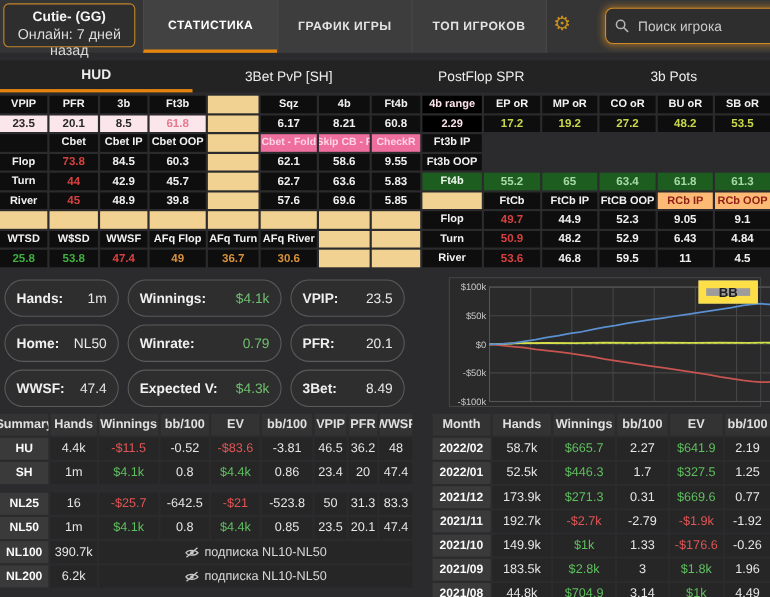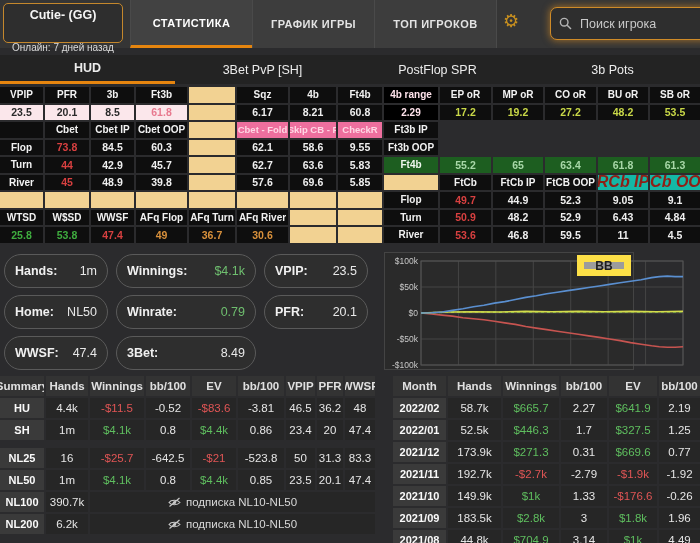--- a/index.html
+++ b/index.html
@@ -3,21 +3,21 @@
 <meta charset="utf-8">
 <style>
   html,body{margin:0;padding:0;background:#202020;}
   .page{position:relative;width:700px;height:543px;background:#2b2b2d;overflow:hidden;
         font-family:"Liberation Sans",sans-serif;-webkit-font-smoothing:antialiased;}
   
   .topbar{position:absolute;left:0;top:0;width:700px;height:48px;background:#353535;}
   .player-box{position:absolute;left:3px;top:3px;width:120px;height:40px;background:#2e2e2e;
               border:1px solid #c4872c;border-radius:5px;text-align:center;box-sizing:border-box;}
   .player-name{font-size:12.5px;font-weight:bold;color:#f5f5f5;margin-top:4px;}
-  .player-online{font-size:10px;color:#dcdcdc;margin-top:20px;}
+  .player-online{font-size:13px;color:#dcdcdc;margin-top:1px;}
   .top-tabs{position:absolute;left:130px;top:0;width:367px;height:48px;display:flex;}
   .top-tab{flex:1;display:flex;align-items:center;justify-content:center;background:#3d3d3d;
            color:#e3e3e3;font-size:11px;font-weight:bold;letter-spacing:.5px;
            border-left:1px solid #4a4a4a;box-sizing:border-box;cursor:pointer;}
   .top-tab:last-child{border-right:1px solid #4a4a4a;}
   .top-tab.active{background:#424242;border-bottom:3px solid #e5850f;color:#fff;}
   .gear{position:absolute;left:503px;top:12px;font-size:18px;color:#c78f1f;cursor:pointer;line-height:1;}
   .search-box{position:absolute;left:531px;top:7px;width:163px;height:33px;background:#2e2e2e;
               border:1px solid #cf8b28;border-radius:7px;box-shadow:0 0 7px 1px rgba(224,146,36,.55);
               display:flex;align-items:center;box-sizing:border-box;padding:0 8px;margin-left:19px;}
@@ -41,34 +41,34 @@
   .c-v{background:#0e0e0e;color:#efefef;}
   .c-tan{background:#f2d292;}
   .c-pk{background:#fbe7eb;color:#2a2a2a;}
   .c-pkt{background:#fbe7eb;color:#e8798f;}
   .c-ph{background:#ee6f9e;color:#ffd7e4;font-size:9.5px;font-weight:bold;}
   .c-cr{background:#000000;color:#ffe3ec;font-size:10px;font-weight:bold;}
   .c-lm{background:#0e0e0e;color:#c9d848;}
   .c-bl{background:#bcdcf4;color:#1c1c1c;margin-top:16px;}
   .c-gh{background:#1d5e20;color:#eef7ee;font-size:10px;font-weight:bold;}
   .c-gv{background:#1d5e20;color:#a8d8a8;}
-  .c-sa{background:#14b8a6;color:#8f1f16;font-size:16px;font-weight:bold;font-style:italic;}
+  .c-sa{background:#fdba74;color:#8f1f16;font-size:10px;font-weight:bold;}
   .c-rd{background:#0e0e0e;color:#d84040;}
   .c-gr{background:#0e0e0e;color:#3fae3f;}
   .c-or{background:#0e0e0e;color:#d9913c;}
   
   .stat-boxes{position:absolute;left:4px;top:254px;width:368px;display:grid;
               grid-template-columns:104px 140px 104px;grid-template-rows:repeat(3,34px);gap:7px 8px;}
   .stat-box{background:#2e2e2e;border:1px solid #5a5a5a;border-radius:17px;display:flex;
             align-items:center;justify-content:space-between;padding:0 10px;box-sizing:border-box;}
   .stat-label{font-size:12.5px;font-weight:bold;color:#f0f0f0;}
   .stat-value{font-size:12.5px;color:#e8e8e8;}
   .stat-value.g{color:#6fbf6f;}
   
-  .chart-panel{position:absolute;left:384px;top:252px;width:250px;height:118px;background:#2a2a2a;
+  .chart-panel{position:absolute;left:408px;top:252px;width:284px;height:118px;background:#2a2a2a;
                border:1px solid #444;box-sizing:border-box;}
   .chart-legend{position:absolute;top:2px;right:2px;width:54px;height:21px;background:#9c9c9c;
                 border:7px solid #fde047;color:#1e1e1e;font-size:12px;font-weight:bold;
                 display:flex;align-items:center;justify-content:center;cursor:pointer;box-sizing:border-box;}
   
   .btable{position:absolute;top:376px;display:grid;gap:2px;align-content:start;overflow:hidden;}
   #summary-table{left:0;width:375px;height:167px;
                  grid-template-columns:44px 42px 54px 44px 44px 46px 29px 26px 30px;}
   #months-table{left:393px;width:307px;height:167px;
                 grid-template-columns:53px 53px 56px 46px 48px 41px;}
@@ -264,20 +264,24 @@
         <div class="stat-label">Winrate:</div>
         <div class="stat-value g">0.79</div>
       </div>
       <div class="stat-box">
         <div class="stat-label">PFR:</div>
         <div class="stat-value">20.1</div>
       </div>
       <div class="stat-box">
         <div class="stat-label">WWSF:</div>
         <div class="stat-value">47.4</div>
+      </div>
+      <div class="stat-box">
+        <div class="stat-label">Expected V:</div>
+        <div class="stat-value g">$4.3k</div>
       </div>
       <div class="stat-box">
         <div class="stat-label">3Bet:</div>
         <div class="stat-value">8.49</div>
       </div>
     </section>
 
   <section class="chart-panel">
     <svg id="chart-svg" width="304" height="116" viewBox="0 0 304 116">
         <line x1="36" y1="8" x2="36" y2="112" stroke="#454545" stroke-width="1"></line>

